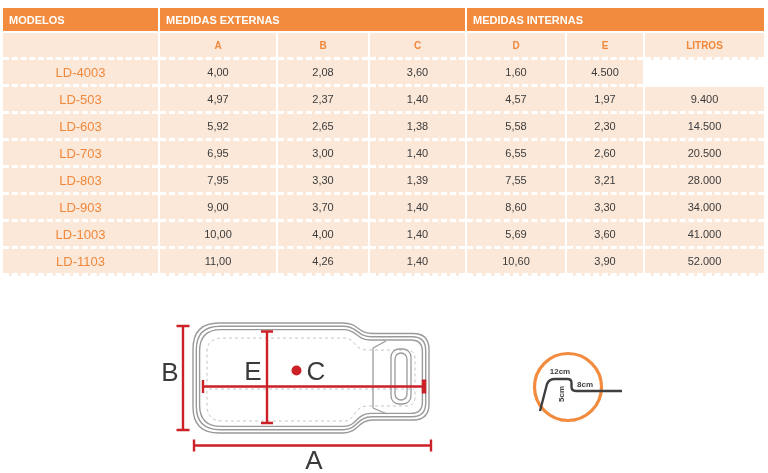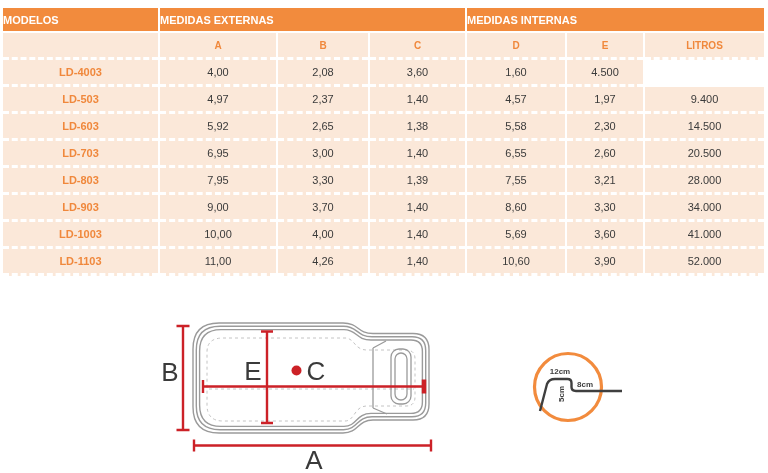--- a/index.html
+++ b/index.html
@@ -3,25 +3,25 @@
 <meta charset="utf-8">
 <style>
   html,body{margin:0;padding:0;background:#ffffff;}
   .stage{position:relative;width:768px;height:473px;background:#ffffff;overflow:hidden;
          font-family:"Liberation Sans", sans-serif;}
   
   .spec-table{position:absolute;left:3px;top:8px;width:761px;}
   .tr{display:grid;grid-template-columns:155px 116px 90px 95px 98px 76px 119px;column-gap:2px;}
   .tr-groups{display:grid;grid-template-columns:155px 305px 297px;column-gap:2px;margin-bottom:2px;}
   .th-group{background:#F28B3D;color:#ffffff;font-size:11px;font-weight:bold;
-            height:23px;display:flex;align-items:center;box-sizing:border-box;}
+            height:23px;display:flex;align-items:center;padding-left:6px;box-sizing:border-box;}
   .td{background:#FBE8D9;height:24px;display:flex;align-items:center;justify-content:center;
       font-size:11px;color:#3B3B3B;border-bottom:3px dashed #ffffff;box-sizing:content-box;}
   .td.letter{color:#F0883C;font-weight:bold;font-size:10px;}
-  .td.model{color:#F0883C;font-weight:bold;font-size:11px;}
+  .td.model{color:#F0883C;font-weight:normal;font-size:13px;}
   
   .diagram-svg{position:absolute;left:0;top:0;width:768px;height:473px;}
   .dim-label{font-family:"Liberation Sans", sans-serif;fill:#3a3a3a;font-size:26px;}
   .detail-label{font-family:"Liberation Sans", sans-serif;fill:#3F3F3F;font-size:8px;font-weight:bold;}
 </style>
 </head>
 <body>
 
 <div class="stage">
 

